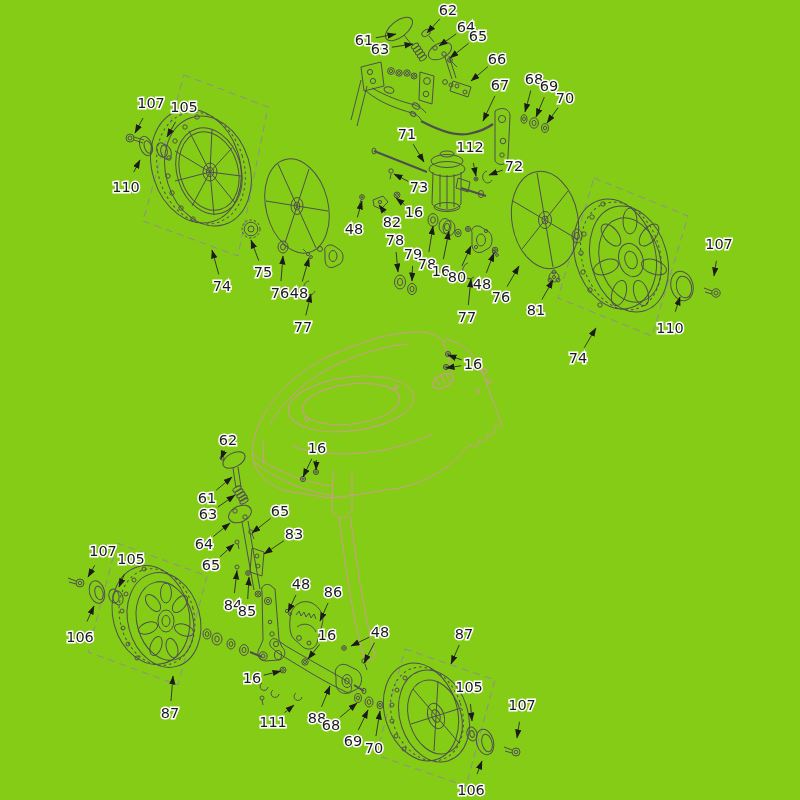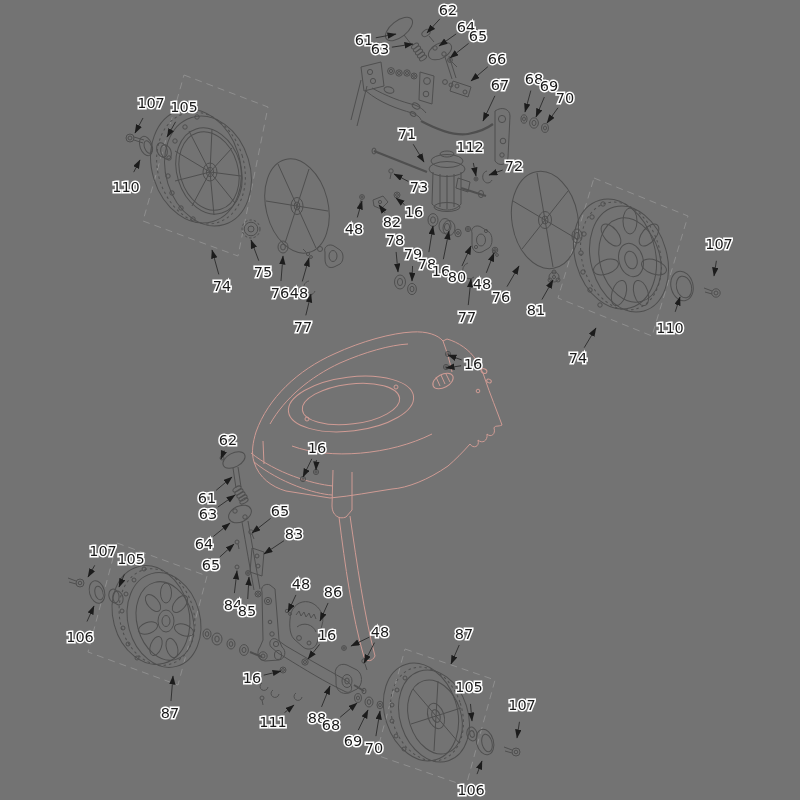--- a/index.html
+++ b/index.html
@@ -1,16 +1,16 @@
 <!DOCTYPE html>
 <html><head>
 <meta charset="utf-8">
 <style>
   html,body{margin:0;padding:0;background:#fff;}
-  #stage{position:relative;width:800px;height:800px;background:#737373;overflow:hidden;
+  #stage{position:relative;width:800px;height:800px;background:#84cc16;overflow:hidden;
          font-family:"DejaVu Sans","Liberation Sans",sans-serif;}
   svg{display:block;}
   .lead{fill:none;stroke:#2b2b2b;stroke-width:0.9;}
   .plabel{font-family:"DejaVu Sans","Liberation Sans",sans-serif;fill:#1a1a1a;
           paint-order:stroke;stroke:#ffffff;stroke-width:3px;font-weight:400;}
 </style>
 </head>
 <body>
 
 <div id="stage">

